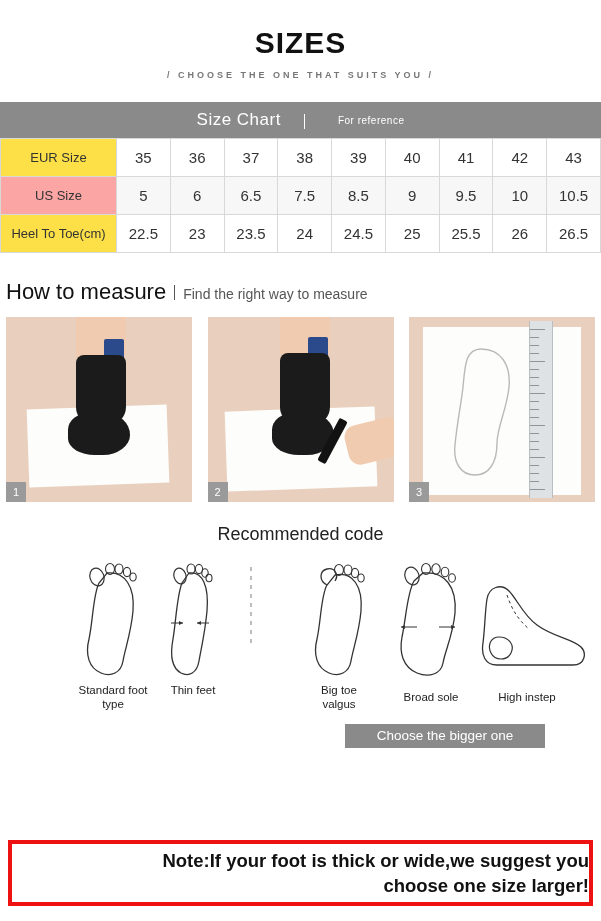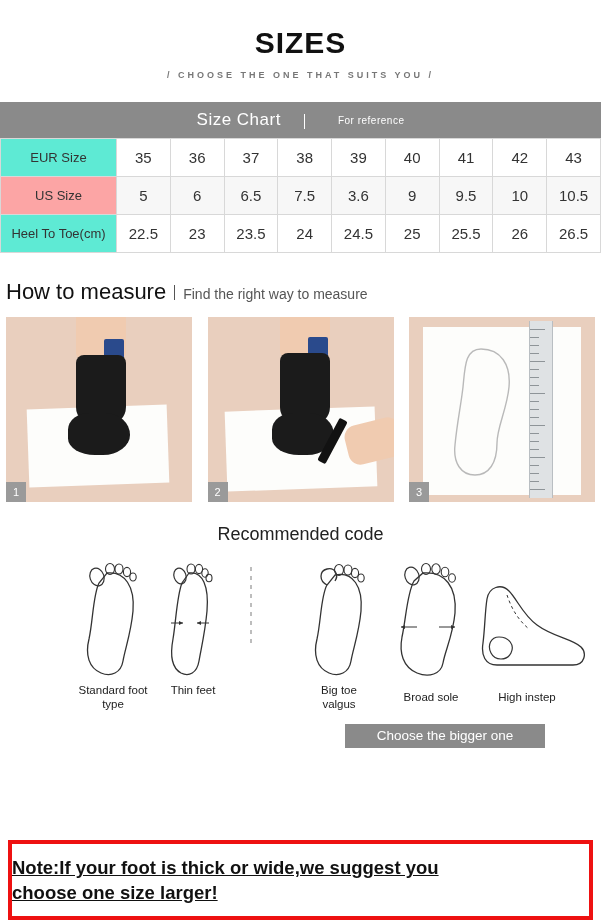--- a/index.html
+++ b/index.html
@@ -73,21 +73,21 @@
   }
   table.size-table td {
     border: 1px solid #d8d8d8;
     text-align: center;
     height: 35px;
     font-size: 15px;
     color: #333;
   }
   table.size-table td.rowhead {
     width: 113px;
-    background: #5eead4;
+    background: #fde047;
     font-size: 13px;
     color: #333;
   }
   table.size-table tr.alt td {
     background: #f7f7f7;
   }
   table.size-table tr.alt td.rowhead {
     background: #fca5a5;
   }
 
@@ -228,28 +228,27 @@
     line-height: 24px;
     height: 24px;
   }
 
   
   .note-box {
     position: absolute;
     left: 8px;
     top: 840px;
     width: 585px;
-    height: 80px;
+    height: 66px;
     border: 4px solid #ee1111;
     box-sizing: border-box;
     display: flex;
     flex-direction: column;
-    align-items: flex-start;
+    align-items: flex-end;
     justify-content: center;
-    text-decoration: underline;
   }
   .note-box div {
     font-size: 18.5px;
     font-weight: bold;
     color: #111;
     line-height: 25px;
   }
 </style>
 </head>
 <body>
@@ -276,21 +275,21 @@
       <td>41</td>
       <td>42</td>
       <td>43</td>
     </tr>
     <tr class="alt">
       <td class="rowhead">US Size</td>
       <td>5</td>
       <td>6</td>
       <td>6.5</td>
       <td>7.5</td>
-      <td>3.6</td>
+      <td>8.5</td>
       <td>9</td>
       <td>9.5</td>
       <td>10</td>
       <td>10.5</td>
     </tr>
     <tr>
       <td class="rowhead">Heel To Toe(cm)</td>
       <td>22.5</td>
       <td>23</td>
       <td>23.5</td>

